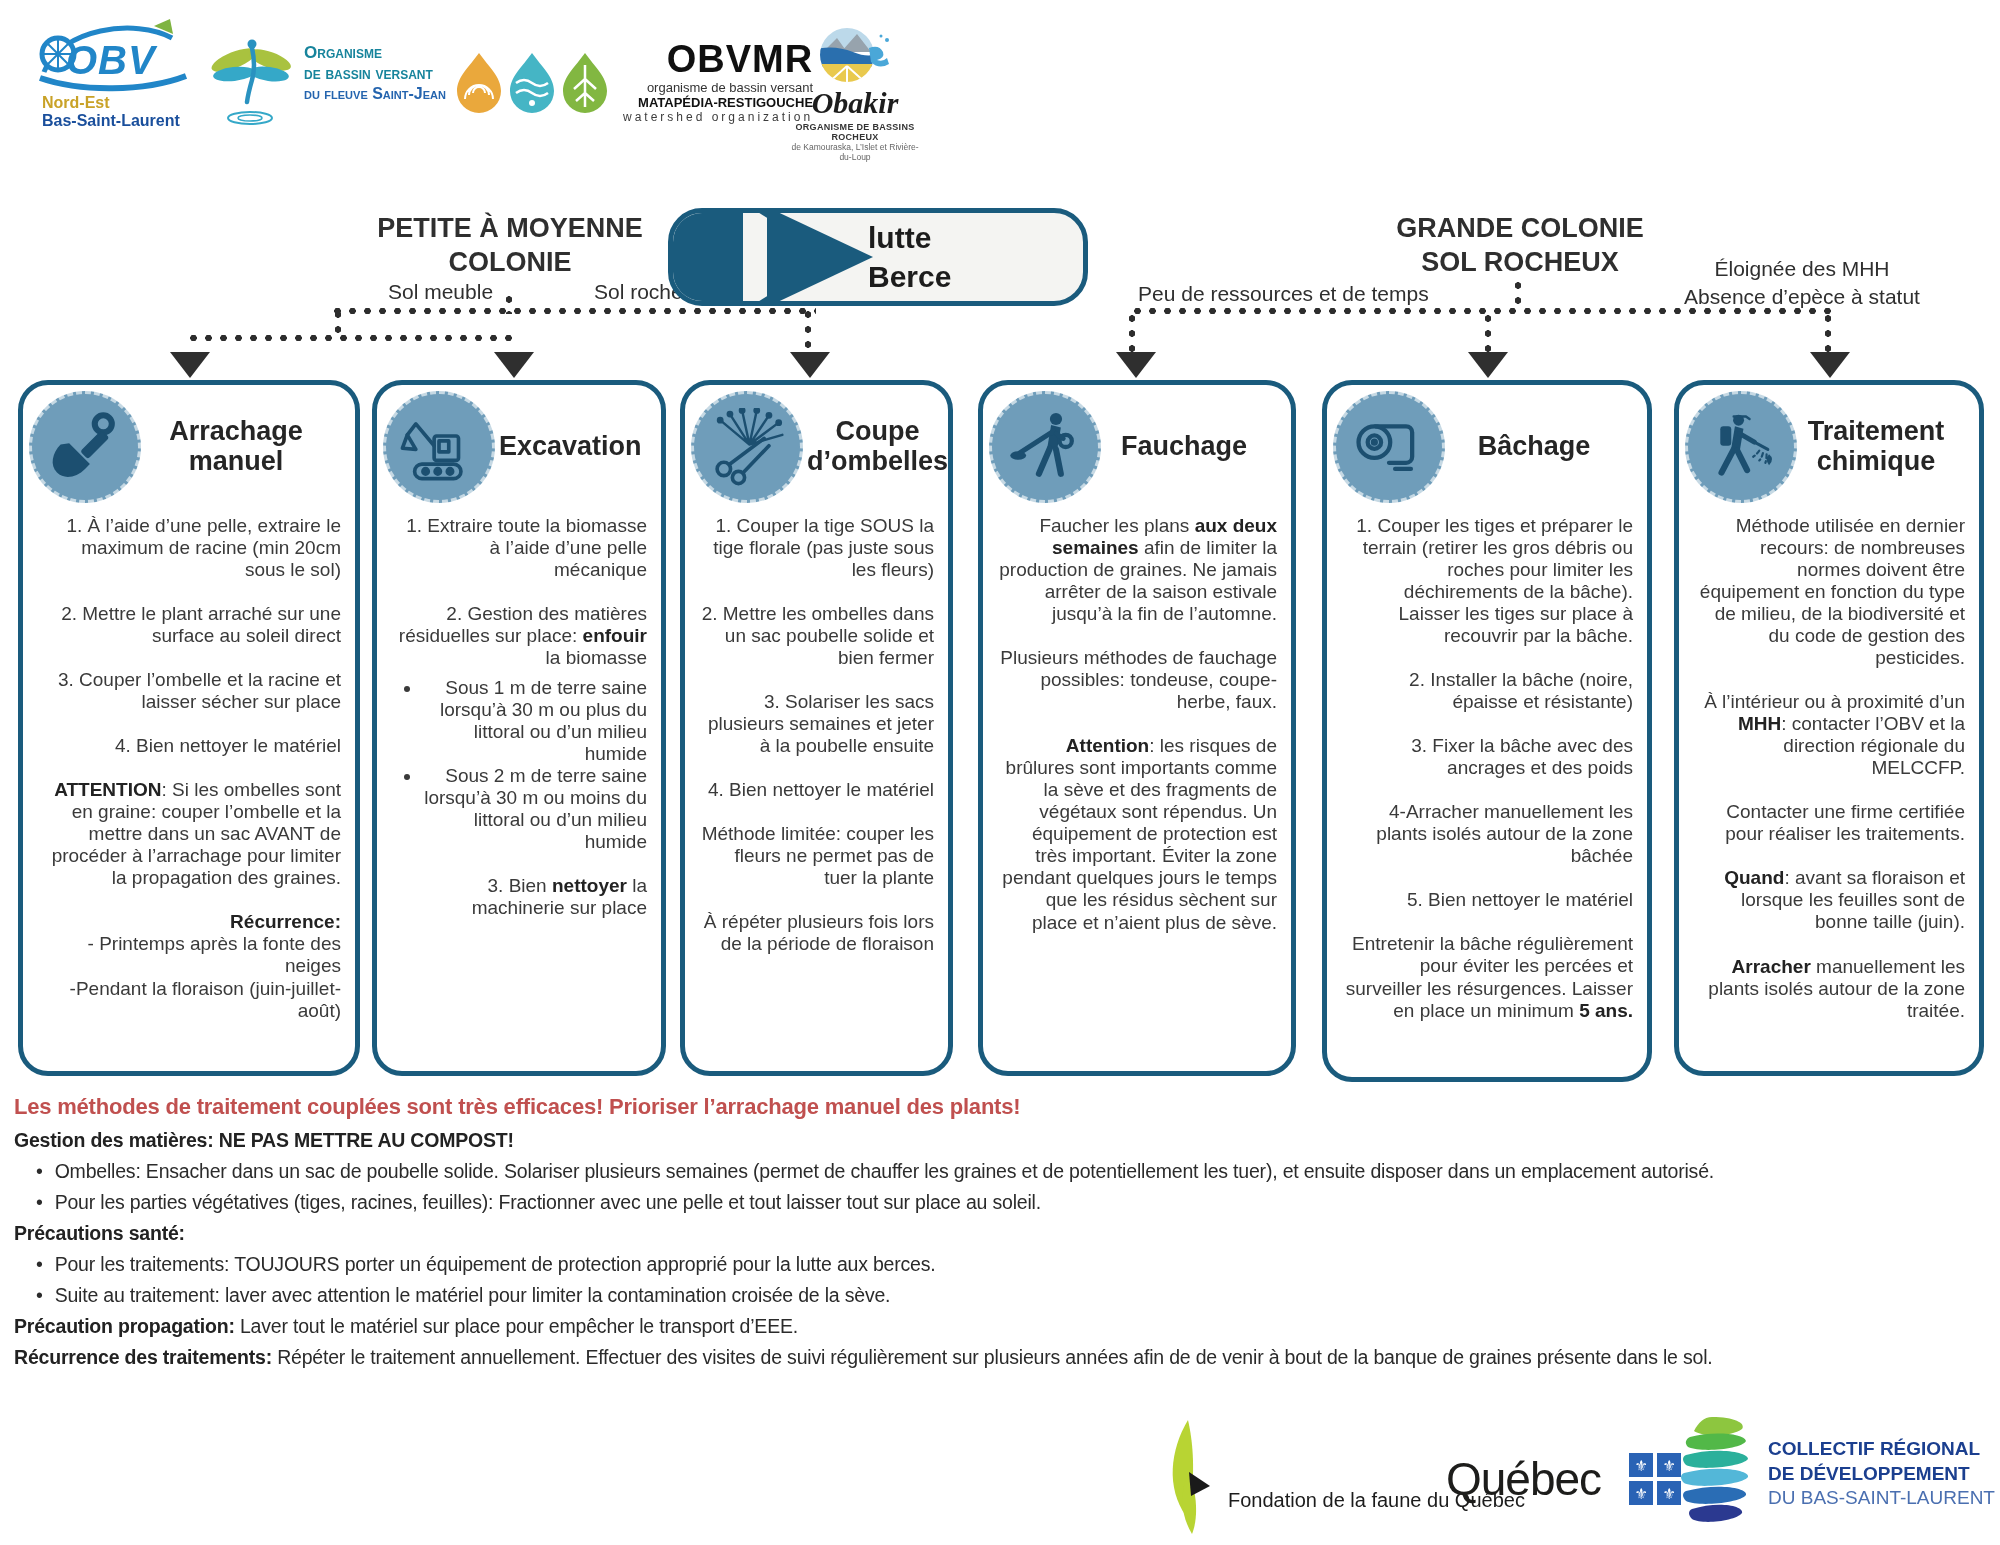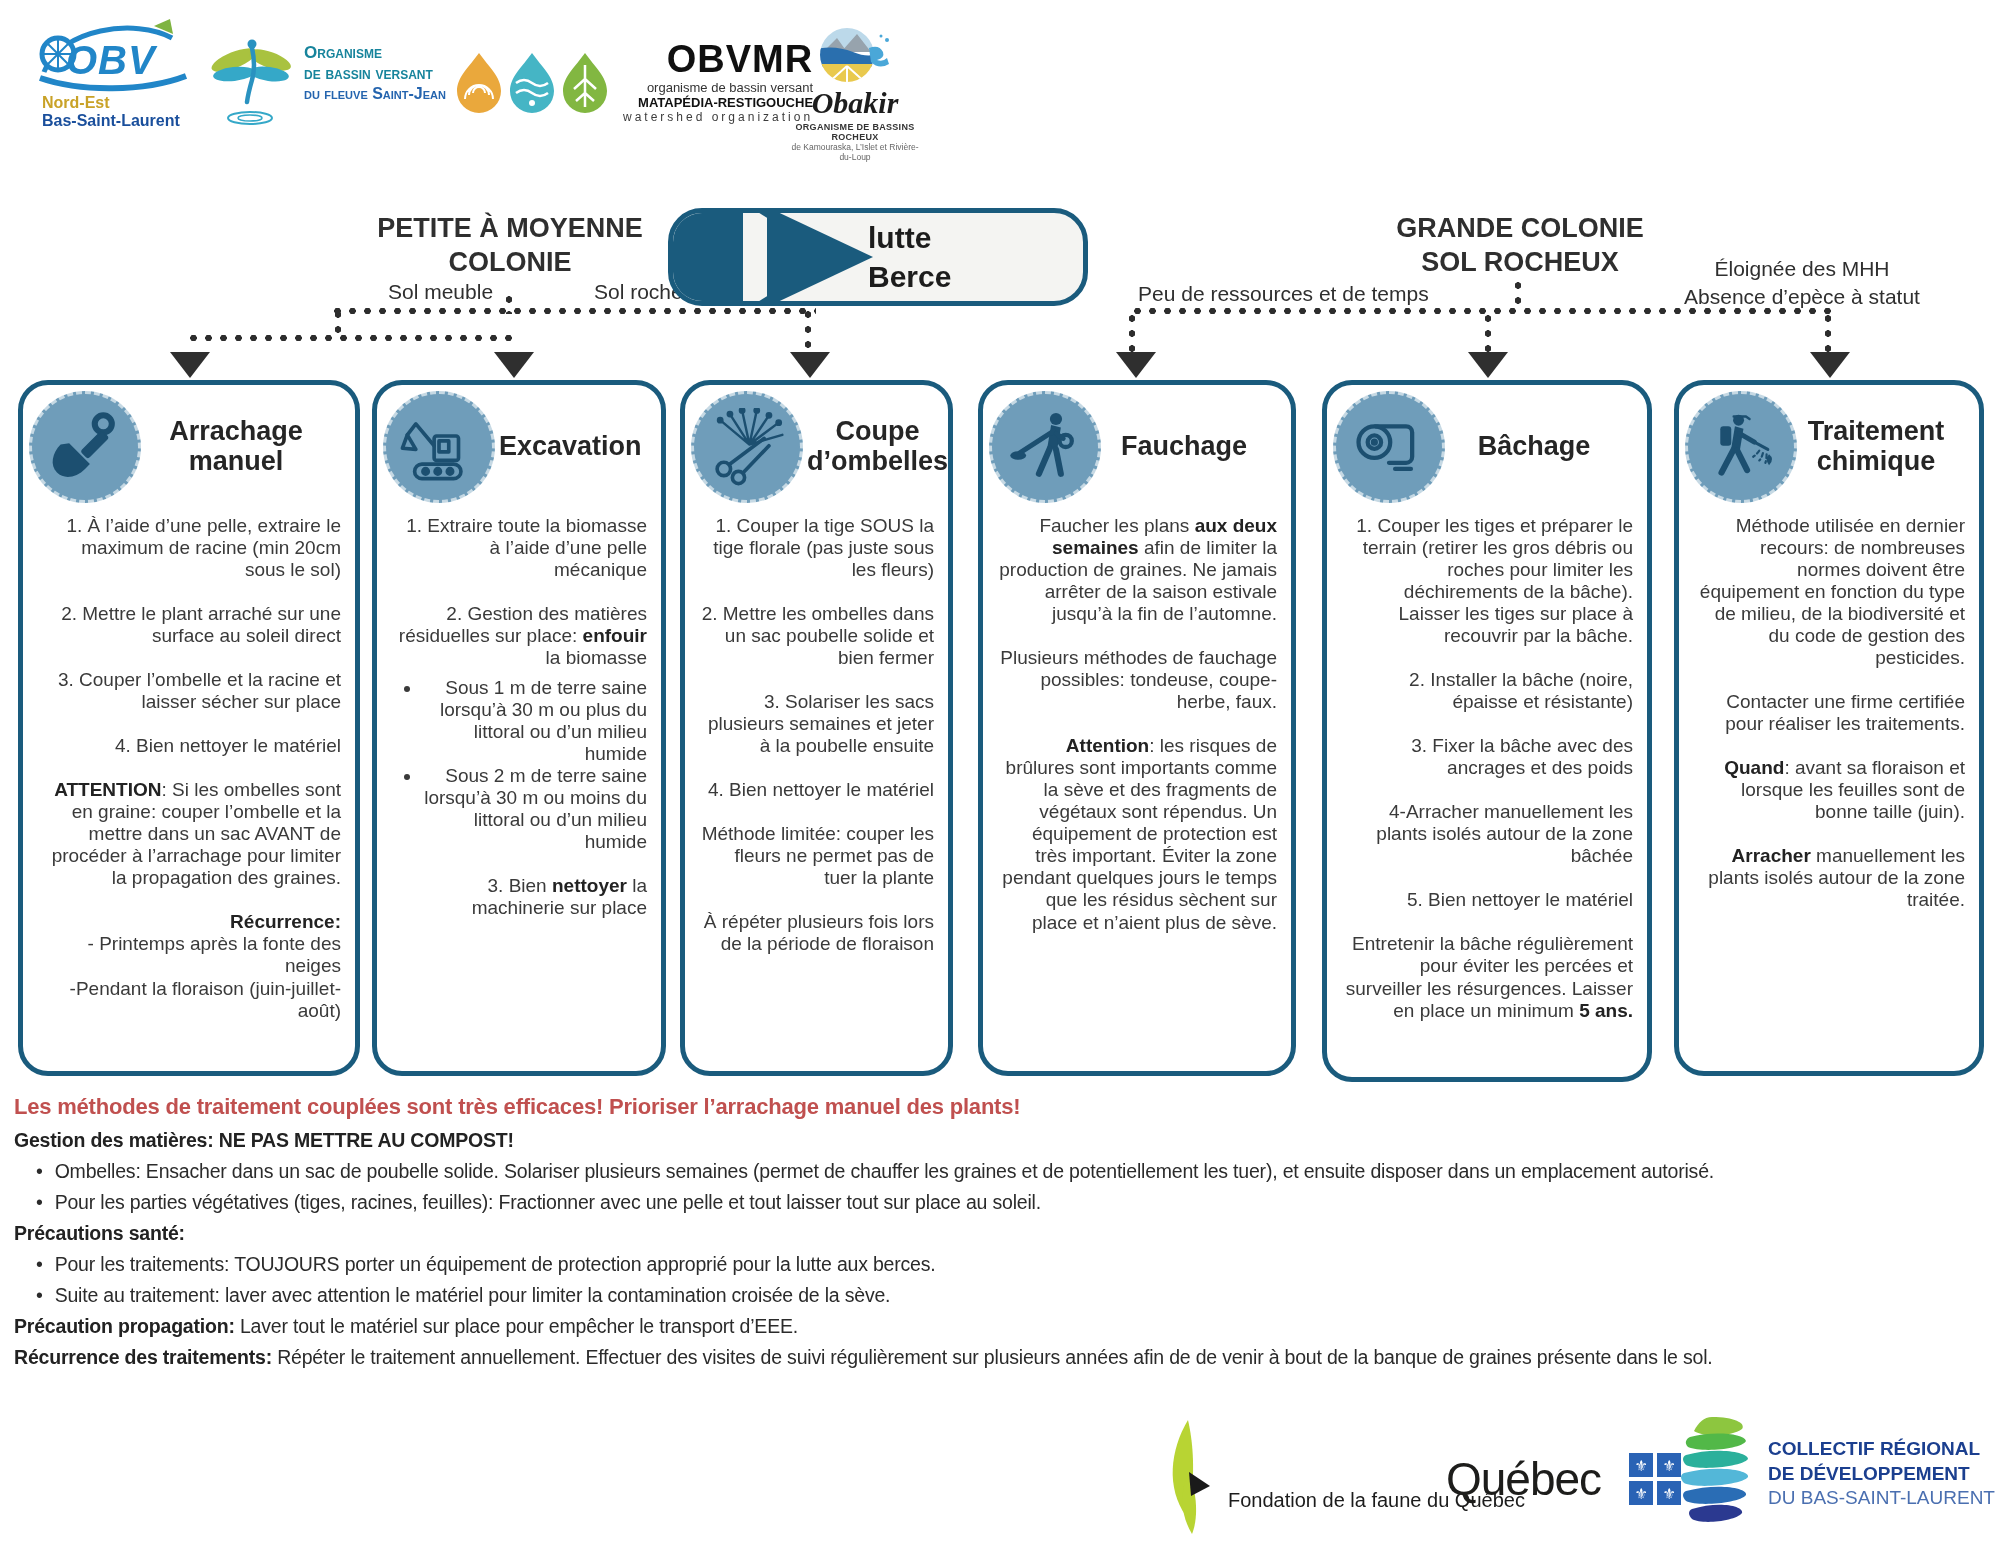--- a/index.html
+++ b/index.html
@@ -371,20 +371,21 @@
             <path d="M55 47 q-4 -5 0 -9 q5 4 0 9 Z" stroke="none"></path>
             <path d="M26 34 L16 53" stroke-width="5" fill="none"></path>
             <path d="M29 35 L37 51" stroke-width="5" fill="none"></path>
           </g>
         </svg>
       </span>
       <h3 class="card-title">Traitement chimique</h3>
     </div>
     <div class="card-body">
         <p>Méthode utilisée en dernier recours: de nombreuses normes doivent être équipement en fonction du type de milieu, de la biodiversité et du code de gestion des pesticides.</p>
+        <p>À l’intérieur ou à proximité d’un <b>MHH</b>: contacter l’OBV et la direction régionale du MELCCFP.</p>
         <p>Contacter une firme certifiée pour réaliser les traitements.</p>
         <p><b>Quand</b>: avant sa floraison et lorsque les feuilles sont de bonne taille (juin).</p>
         <p><b>Arracher</b> manuellement les plants isolés autour de la zone traitée.</p>
       </div>
   </section>
 
   <section class="notes">
       <div class="note-red">Les méthodes de traitement couplées sont très efficaces! Prioriser l’arrachage manuel des plants!</div>
       <div class="note-p"><b>Gestion des matières: NE PAS METTRE AU COMPOST!</b></div>
       <div class="note-li">

